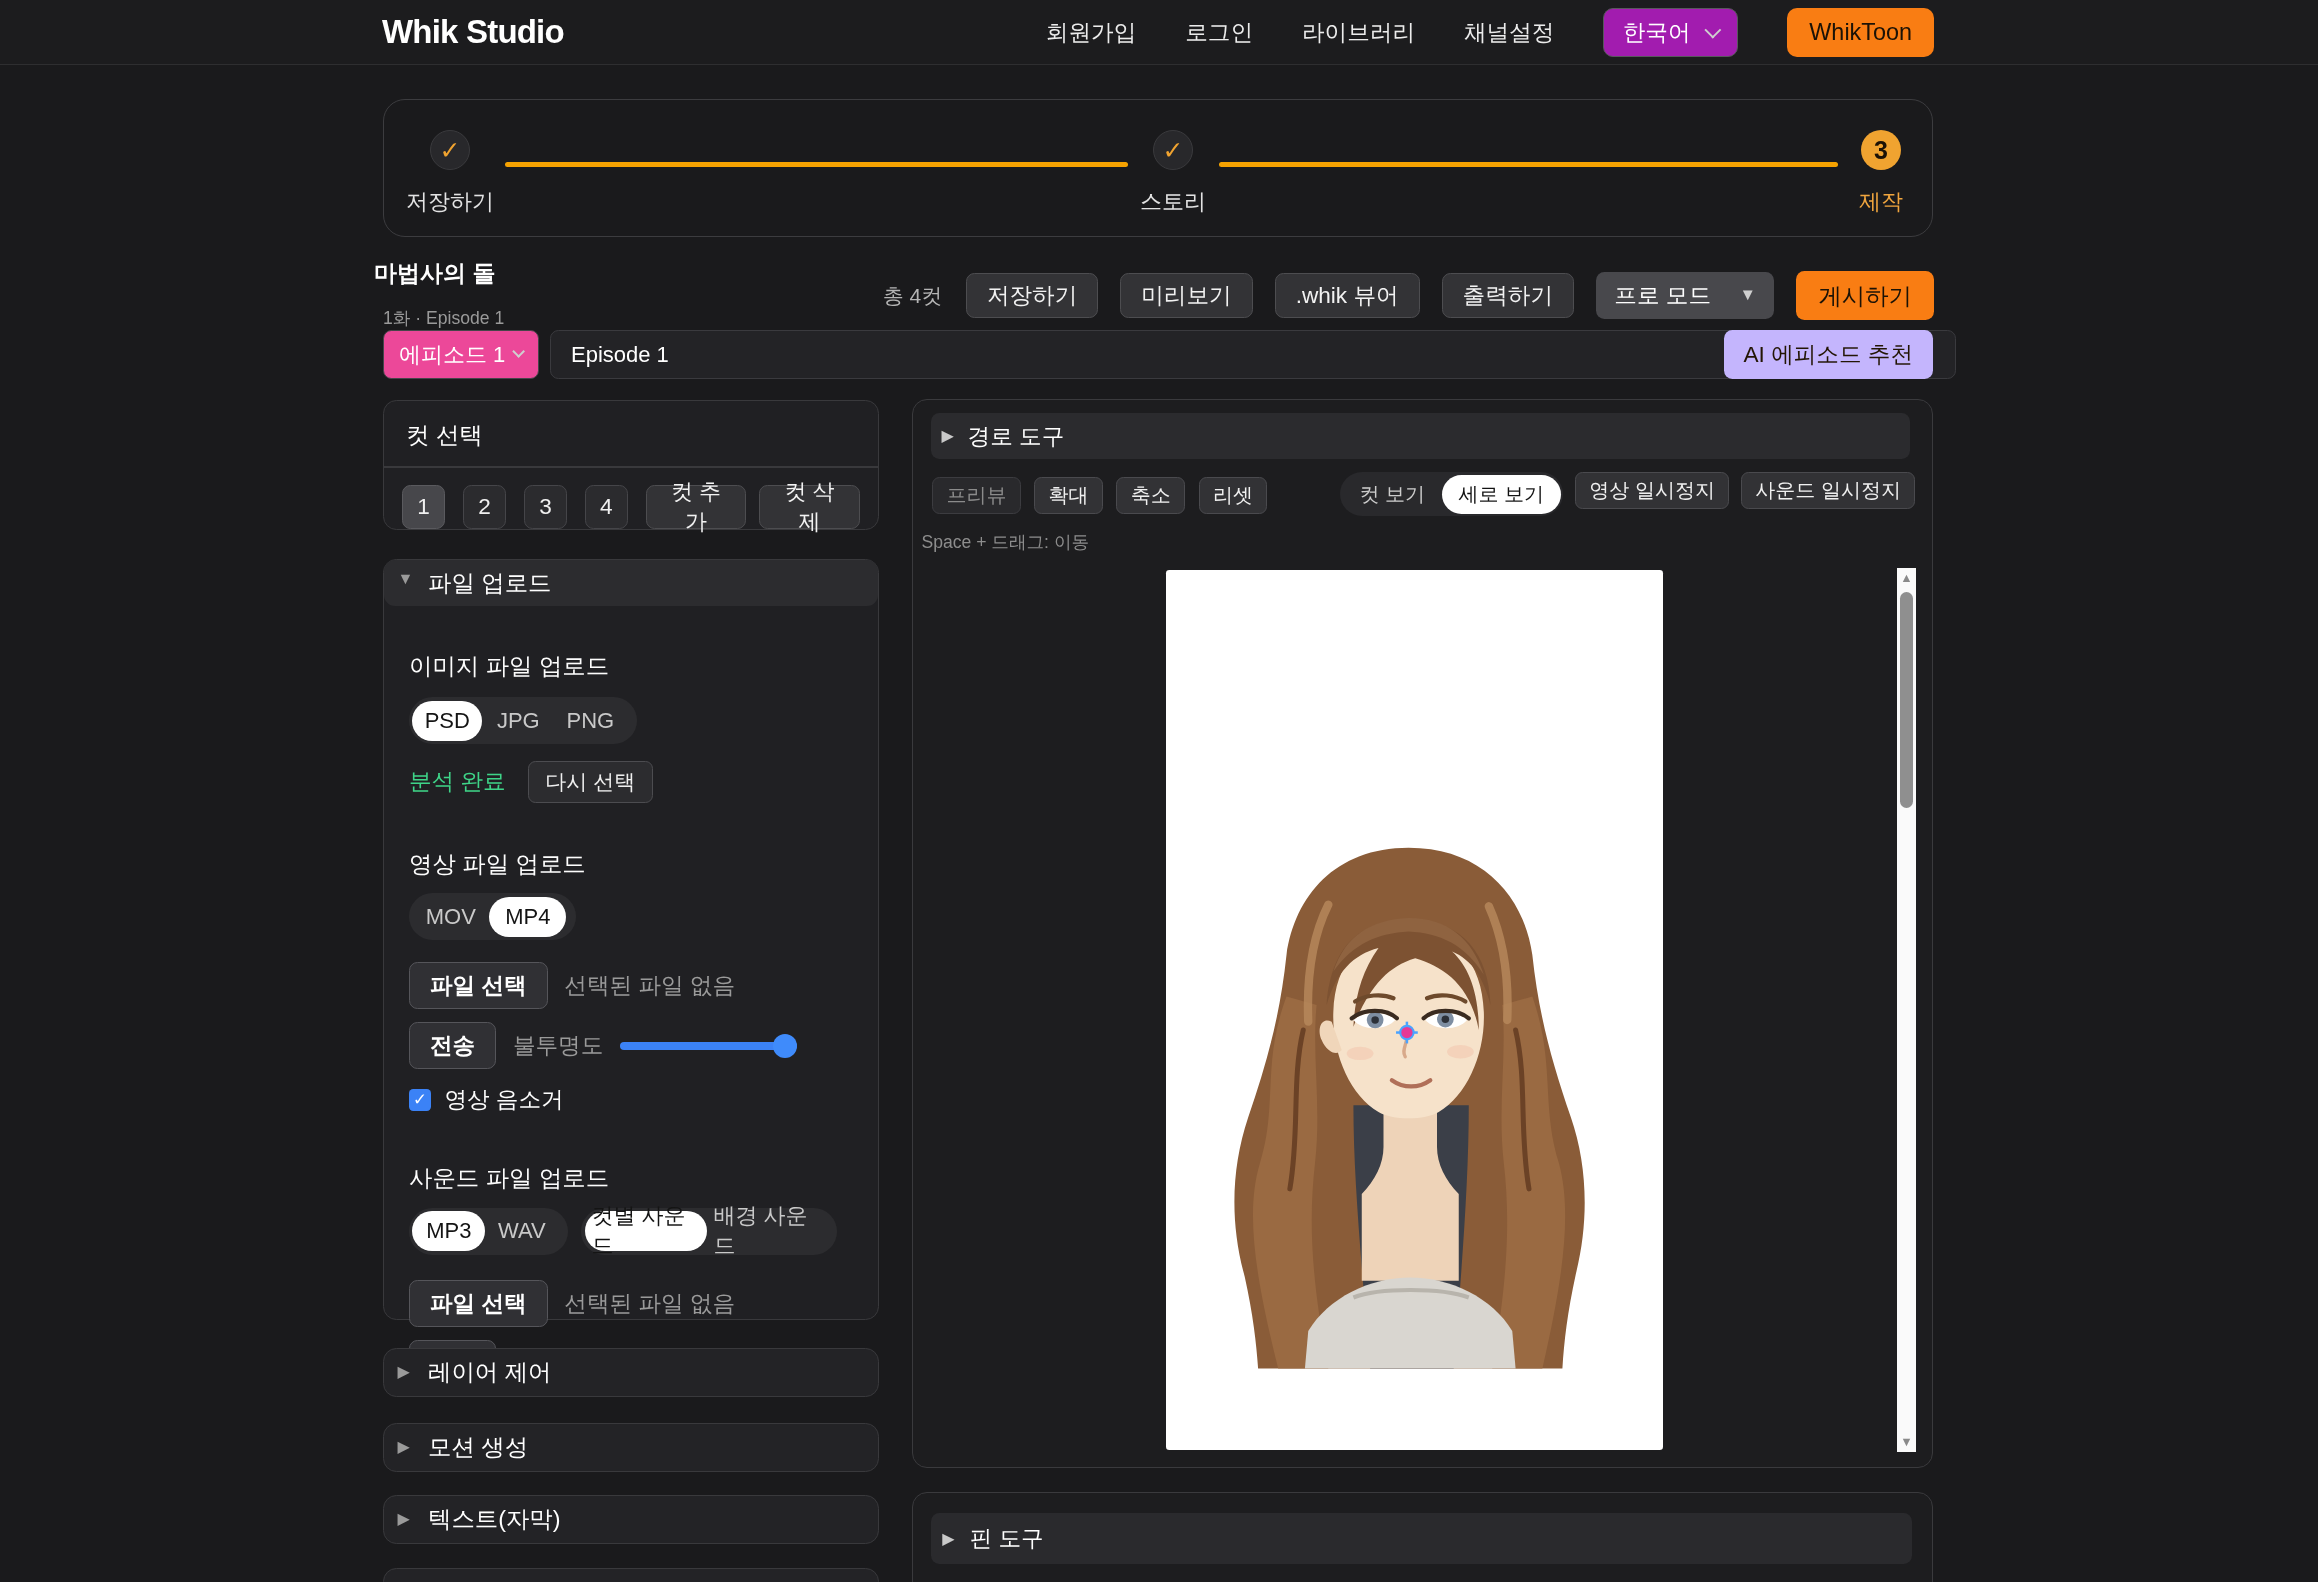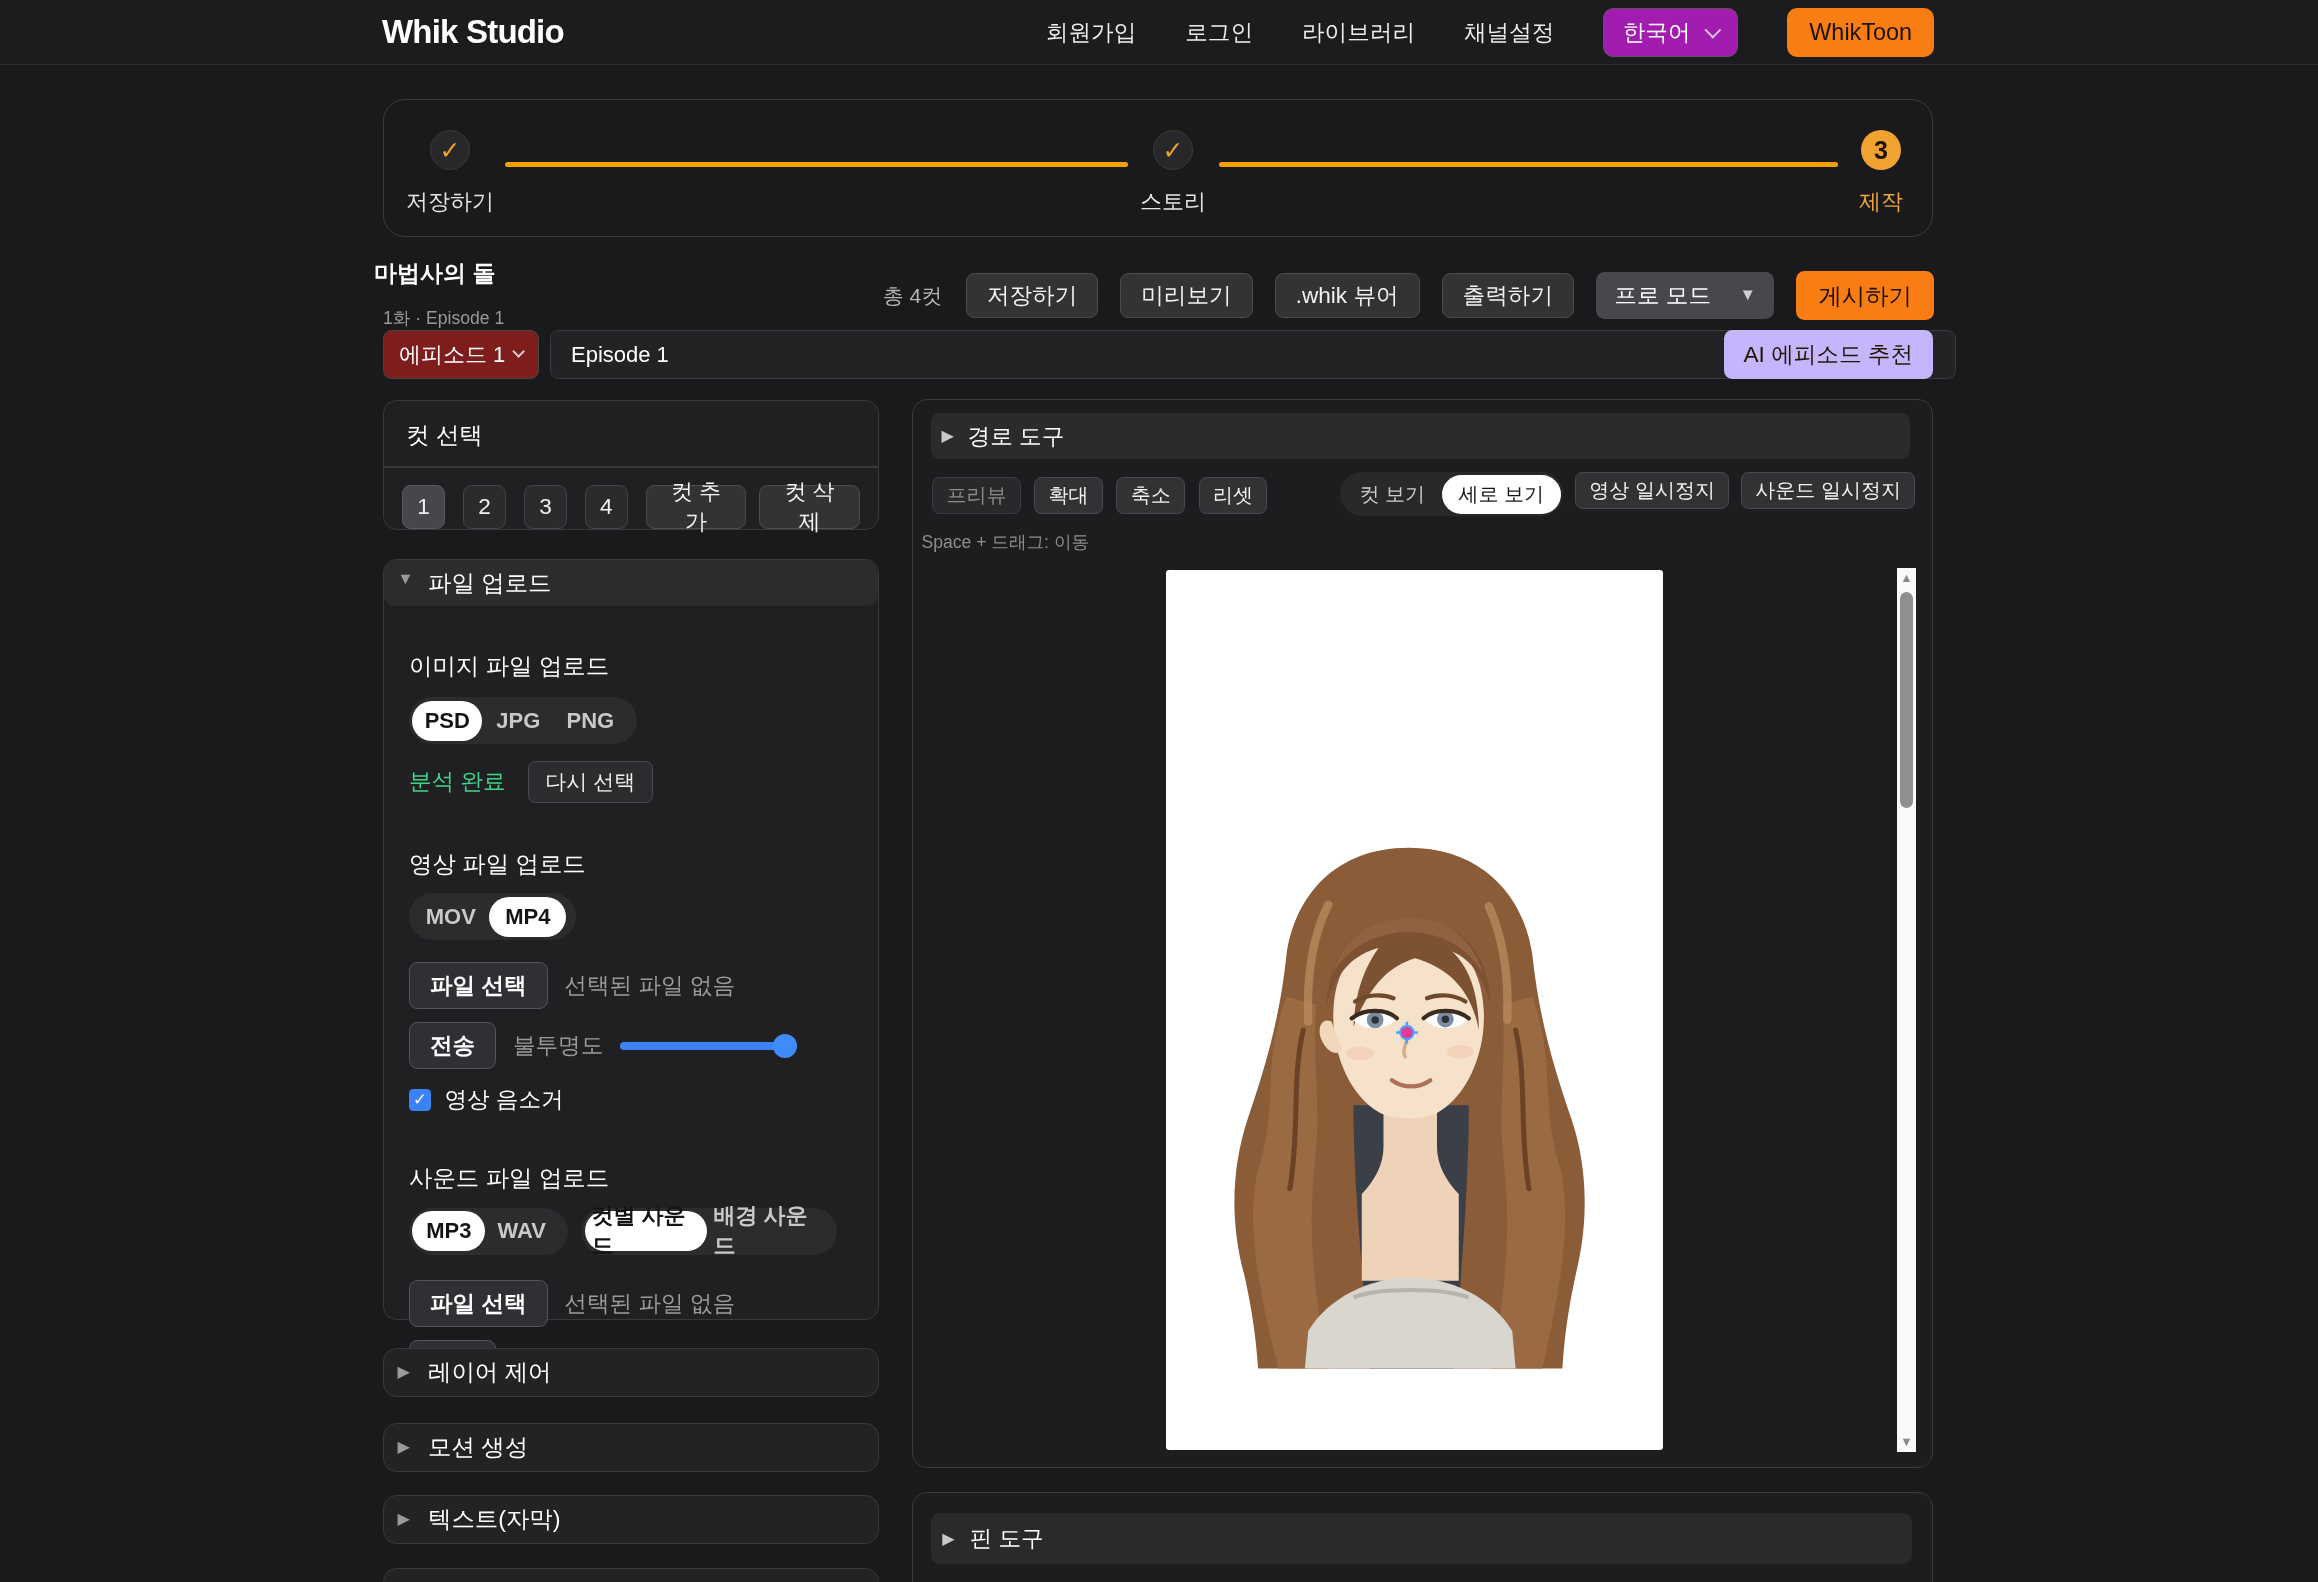--- a/index.html
+++ b/index.html
@@ -39,21 +39,21 @@
   .cutcount { font-size:21px; color:#b5b5b5; margin-right:1.7px; }
   .btn { height:45px; padding:0 20px; background:#333336; border:1.7px solid #4d4d50; border-radius:8.4px;
          color:#f2f2f2; font-size:22.6px; display:flex; align-items:center; justify-content:center; cursor:pointer; }
   .select-dark { height:47px; padding:0 18.4px; background:#48484c; border:none; border-radius:8.4px;
                  color:#fff; font-size:22.6px; display:flex; align-items:center; gap:28.5px; cursor:pointer; }
   .tri-down { font-size:16.7px; color:#cfcfcf; line-height:1; }
   .btn-orange { height:49px; padding:0 22px; background:#f97d13; border:none; border-radius:8.4px;
                 color:#1b1206; font-size:23.4px; display:flex; align-items:center; cursor:pointer; }
 
   .episoderow { position:absolute; left:383px; top:330px; width:1550px; height:49px; }
-  .ep-select { position:absolute; left:0; top:0; width:156px; height:49px; background:#7f1d1d;
+  .ep-select { position:absolute; left:0; top:0; width:156px; height:49px; background:#ec4899;
                border:1.7px solid #454549; border-radius:8.4px; display:flex; align-items:center;
                justify-content:space-between; padding:0 15px; font-size:22px; color:#fff; cursor:pointer; }
   .ep-select .chevron { width:9.2px; height:9.2px; border-width:2.1px; }
   .ep-input { position:absolute; left:167px; top:0; width:1576px; height:49px; background:#232326;
               border:1.7px solid #3a3a3e; border-radius:8.4px; color:#fff; font-size:22px; padding:0 20px;
               font-family:inherit; }
   .ep-input { width:1406px; }
   .ai-btn { position:absolute; right:0; top:0; height:49px; padding:0 20px; background:#c4b5fd;
             border:none; border-radius:8.4px; color:#231504; font-size:22.6px; display:flex; align-items:center; cursor:pointer; }
 
@@ -66,21 +66,21 @@
             color:#f0f0f0; font-size:22.6px; display:flex; align-items:center; justify-content:center; cursor:pointer; }
   .cutbtn.sel { background:#47474b; border-color:#5a5a5e; }
   .cut-actions { margin-left:auto; display:flex; gap:13.4px; }
   .cut-actions .btn { height:44px; padding:0 15px; font-size:22px; }
 
   .collapse-header { position:relative; height:46px; background:#2c2c2f; border-radius:11px;
                      display:flex; align-items:center; padding-left:44px; font-size:23.4px; color:#fff; cursor:pointer; }
   .caret { position:absolute; left:13.4px; color:#9a9a9a; font-size:16px; line-height:1; }
   .upload-body { padding:0 0 0 25px; }
   .sublabel { font-size:23.4px; color:#fdfdfd; }
-  .seg { display:inline-flex; align-items:center; background:#2c2c2f; border-radius:25px; padding:3.3px; height:47px;font-weight:bold; }
+  .seg { display:inline-flex; align-items:center; background:#2c2c2f; border-radius:25px; padding:3.3px; height:47px; }
   .seg .opt { height:40px; border-radius:22px; display:flex; align-items:center; justify-content:center;
               color:#c9c9c9; font-size:22px; cursor:pointer; padding:0 6.7px; }
   .seg .opt.sel { background:#ffffff; color:#141414; }
   .status-green { color:#3ed488; font-size:22.6px; }
   .btn-small { height:42px; padding:0 16.7px; background:#2c2c2f; border:1.7px solid #4c4c50; border-radius:7.5px;
                color:#f0f0f0; font-size:21px; display:flex; align-items:center; cursor:pointer; }
   .file-btn { height:47px; padding:0 20px; background:#303034; border:1.7px solid #55555a; border-radius:8.4px;
               color:#fff; font-size:22.6px; font-weight:bold; display:flex; align-items:center; cursor:pointer; }
   .nofile { font-size:22.6px; color:#9a9a9a; }
   .slider { position:relative; width:177px; height:7.5px; background:#3b82f6; border-radius:4.2px; }

